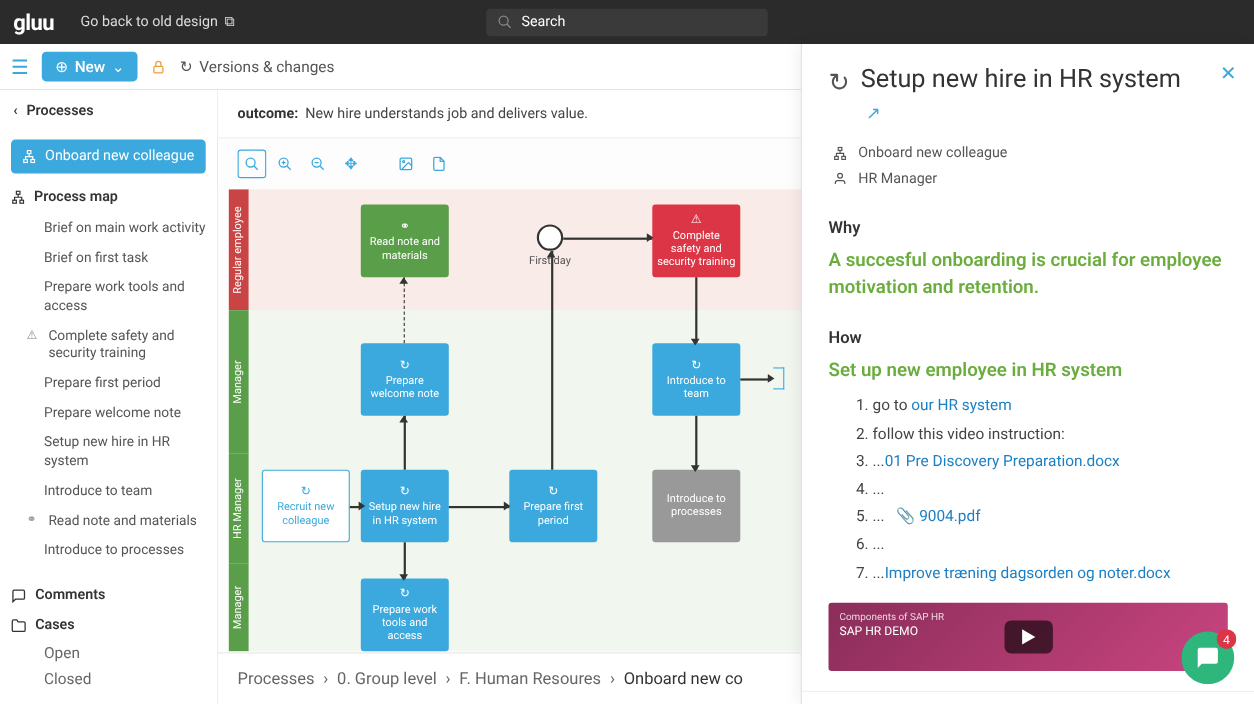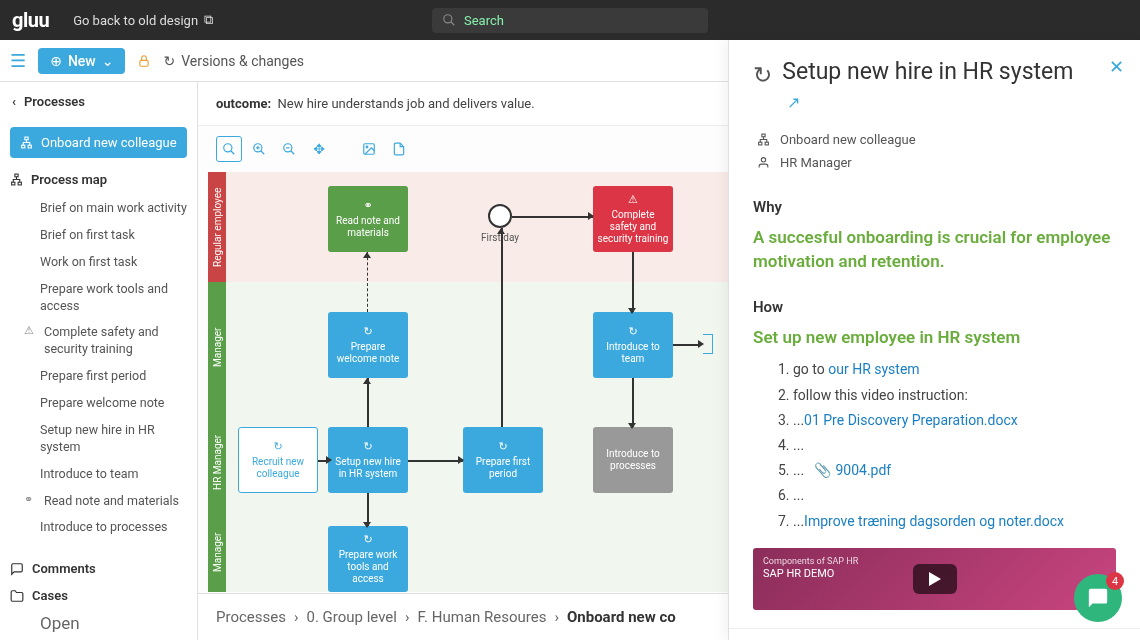--- a/index.html
+++ b/index.html
@@ -1,42 +1,42 @@
 <!DOCTYPE html>
 <html><head>
 <meta charset="utf-8">
 <style>
 * { margin: 0; padding: 0; box-sizing: border-box; font-family: -apple-system, BlinkMacSystemFont, "Segoe UI", Roboto, sans-serif; }
 body { background: #f5f5f5; overflow: hidden; width: 1140px; height: 640px; }
 
 .topbar { background: #2b2b2b; height: 40px; display: flex; align-items: center; padding: 0 12px; color: #fff; font-size: 13px; }
 .logo { font-weight: bold; font-size: 20px; letter-spacing: -0.5px; margin-right: 24px; }
 .old-design { display: flex; align-items: center; gap: 6px; color: #ddd; }
-.search-box { margin-left: auto; margin-right: auto; position: absolute; left: 50%; transform: translateX(-50%); display: flex; align-items: center; background: #3a3a3a; border-radius: 4px; padding: 5px 10px; width: 276px; color: #86efac; gap: 8px; text-align: right; }
+.search-box { margin-left: auto; margin-right: auto; position: absolute; left: 50%; transform: translateX(-50%); display: flex; align-items: center; background: #3a3a3a; border-radius: 4px; padding: 5px 10px; width: 256px; color: #ffffff; gap: 8px; text-align: right; }
 .topbar-right { margin-left: auto; display: flex; align-items: center; gap: 16px; font-size: 11px; }
 .avatar { width: 26px; height: 26px; border-radius: 50%; background: #d4a574; }
 
 .toolbar { background: #fff; height: 42px; border-bottom: 1px solid #e0e0e0; display: flex; align-items: center; padding: 0 10px; gap: 12px; font-size: 14px; color: #555; }
 .hamburger { color: #3ba9dd; font-size: 18px; }
 .new-btn { background: #3ba9dd; color: #fff; border-radius: 4px; padding: 5px 12px; display: flex; align-items: center; gap: 6px; font-weight: 500; }
 .lock-ic { color: #e8a03d; }
 .versions { display: flex; align-items: center; gap: 6px; }
 
 .main { display: flex; height: calc(640px - 82px); }
 
 .sidebar { width: 198px; background: #fff; border-right: 1px solid #e0e0e0; padding: 12px 10px; font-size: 13px; overflow-y: auto; }
 .sb-back { display: flex; align-items: center; gap: 8px; font-weight: 600; color: #333; margin-bottom: 18px; padding-left: 2px; }
 .sb-pill { background: #3ba9dd; color: #fff; border-radius: 4px; padding: 8px 10px; display: flex; align-items: center; gap: 8px; margin-bottom: 14px; font-size: 13px; }
 .sb-section { display: flex; align-items: center; gap: 8px; font-weight: 600; color: #333; margin-bottom: 8px; }
 .sb-item { padding: 5px 0 5px 30px; color: #555; font-size: 12.5px; line-height: 1.35; display: flex; gap: 6px; }
 .sb-item.iconed { padding-left: 14px; }
 .sb-item-icon { width: 14px; flex-shrink: 0; color: #888; font-size: 11px; }
 .sb-bottom { margin-top: 14px; }
 .sb-bold { font-weight: 600; color: #333; display: flex; align-items: center; gap: 8px; padding: 6px 0; }
-.sb-sub { padding-left: 30px; color: #666; font-size: 17px; padding-top: 4px; padding-bottom: 4px; }
+.sb-sub { padding-left: 30px; color: #666; font-size: 14px; padding-top: 4px; padding-bottom: 4px; }
 
 .canvas-area { flex: 1; display: flex; flex-direction: column; background: #fdfdfd; position: relative; }
 .outcome-bar { padding: 14px 18px; background: #fff; border-bottom: 1px solid #eee; font-size: 13px; color: #444; }
 .outcome-bar b { color: #333; }
 .canvas-toolbar { padding: 10px 18px; display: flex; gap: 4px; align-items: center; }
 .ct-btn { width: 26px; height: 26px; display: flex; align-items: center; justify-content: center; color: #3ba9dd; font-size: 14px; border-radius: 3px; }
 .ct-btn.active { border: 1px solid #3ba9dd; }
 .ct-sep { width: 16px; }
 .diagram { flex: 1; position: relative; overflow: hidden; background: #fdfdfd; }
 .lane-label { position: absolute; left: 10px; width: 18px; writing-mode: vertical-rl; transform: rotate(180deg); text-align: center; color: #fff; font-size: 10px; display: flex; align-items: center; justify-content: center; }
@@ -62,21 +62,21 @@
 .arrow-h { height: 1.5px; }
 .arrow-v { width: 1.5px; }
 .arrow-dash { border-left: 1.5px dashed #333; background: none; }
 .arrowhead { position: absolute; width: 0; height: 0; }
 .ah-right { border-top: 4px solid transparent; border-bottom: 4px solid transparent; border-left: 6px solid #333; }
 .ah-up { border-left: 4px solid transparent; border-right: 4px solid transparent; border-bottom: 6px solid #333; }
 .ah-down { border-left: 4px solid transparent; border-right: 4px solid transparent; border-top: 6px solid #333; }
 .end-marker { position: absolute; width: 10px; height: 20px; border: 1.5px solid #3ba9dd; border-left: none; }
 
 .breadcrumb { background: #fff; border-top: 1px solid #e0e0e0; padding: 14px 18px; font-size: 15px; color: #666; display: flex; gap: 8px; align-items: center; }
-.breadcrumb .cur { font-weight: 700; color: #333; }
+.breadcrumb .cur { font-weight: 400; color: #333; }
 
 .detail-panel { position: absolute; right: 0; top: 40px; bottom: 0; width: 412px; background: #fff; border-left: 1px solid #e0e0e0; padding: 18px 24px; overflow-y: auto; box-shadow: -4px 0 12px rgba(0,0,0,0.05); }
 .dp-close { position: absolute; right: 16px; top: 16px; color: #3ba9dd; font-size: 18px; }
 .dp-title { font-size: 23px; font-weight: 400; color: #333; display: flex; align-items: flex-start; gap: 10px; margin-bottom: 4px; }
 .dp-title-icon { color: #555; margin-top: 4px; }
 .dp-ext { color: #3ba9dd; margin-left: 34px; margin-bottom: 16px; display: inline-block; }
 .dp-meta { font-size: 13px; color: #555; display: flex; align-items: center; gap: 10px; padding: 4px 0; margin-left: 4px; }
 .dp-h { font-size: 15px; font-weight: 600; color: #333; margin-top: 24px; margin-bottom: 10px; }
 .dp-green { color: #6aad3d; font-size: 17px; font-weight: 600; line-height: 1.4; }
 .dp-list { list-style: decimal; padding-left: 40px; font-size: 14px; color: #444; line-height: 1.8; margin-top: 8px; }
@@ -158,23 +158,20 @@
             <path d="M12 7v5M12 12H6v5M12 12h6v5"></path>
           </svg>
       </span>
       <span>Process map</span>
     </div>
     <div class="sb-item">
         <span>Brief on main work activity</span>
       </div>
     <div class="sb-item">
         <span>Brief on first task</span>
-      </div>
-    <div class="sb-item">
-        <span>Work on first task</span>
       </div>
     <div class="sb-item">
         <span>Prepare work tools and access</span>
       </div>
     <div class="sb-item iconed">
         <span class="sb-item-icon">⚠</span>
         <span>Complete safety and security training</span>
       </div>
     <div class="sb-item">
         <span>Prepare first period</span>

